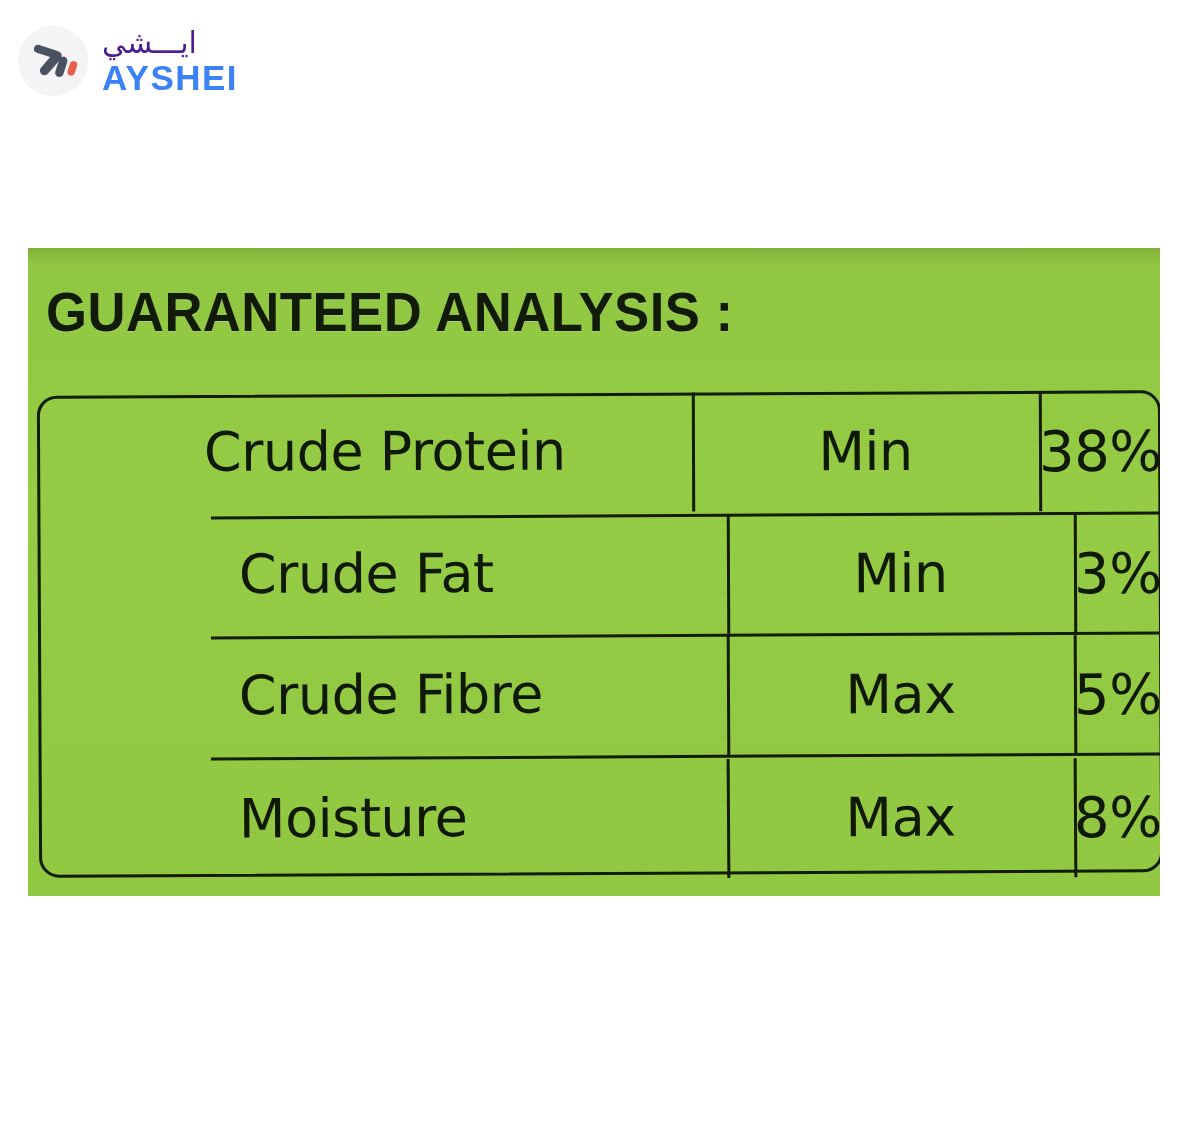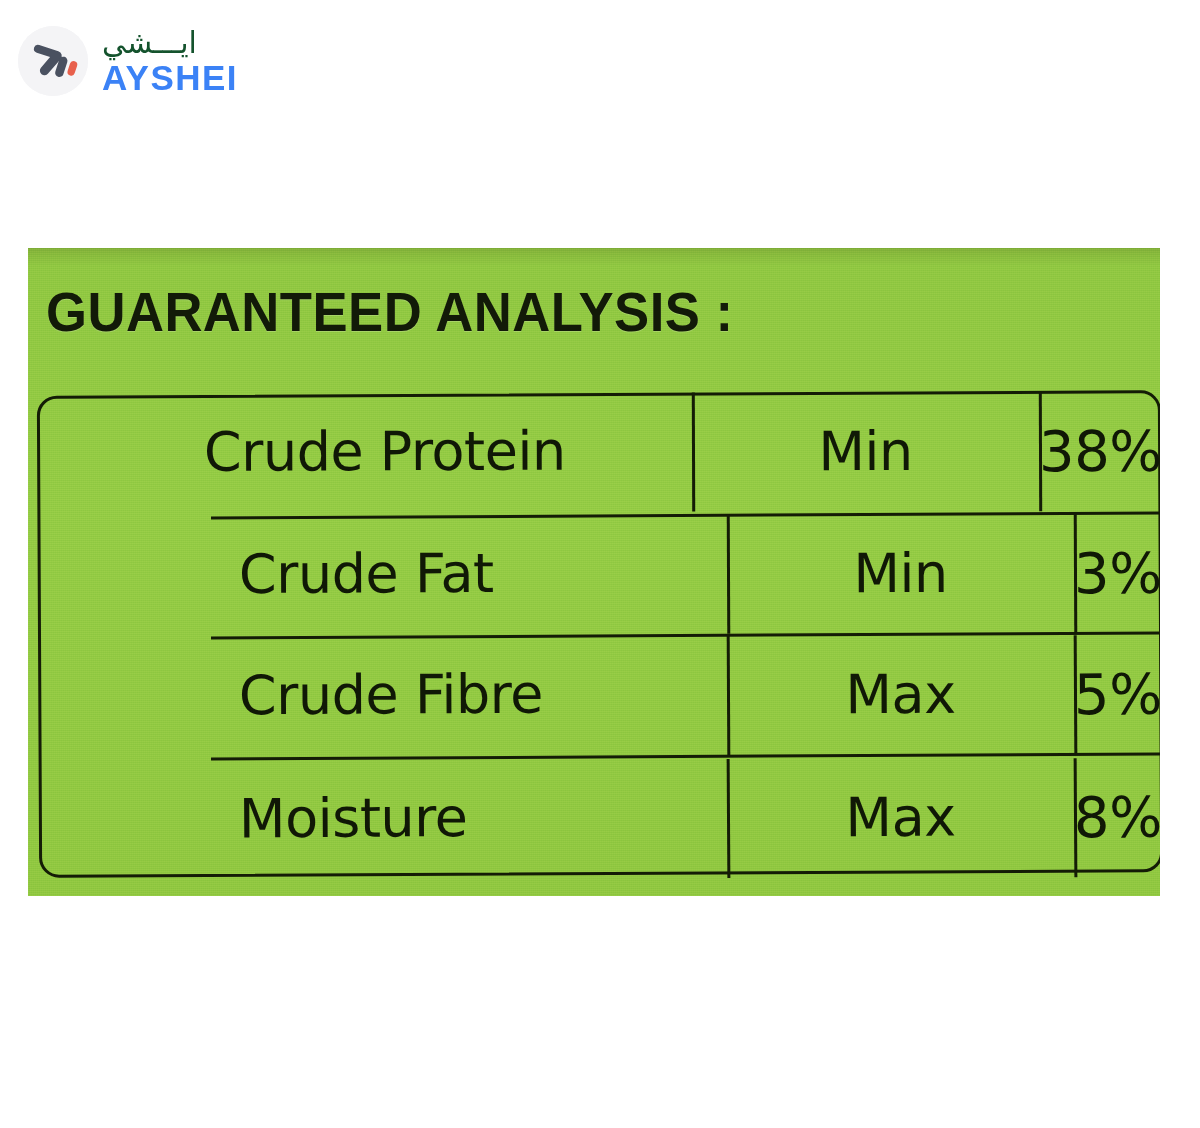--- a/index.html
+++ b/index.html
@@ -45,21 +45,21 @@
     flex-direction: column;
     align-items: flex-start;
     line-height: 1;
   }
 
   .brand-arabic {
     font-family: "DejaVu Sans", sans-serif;
     direction: rtl;
     unicode-bidi: isolate;
     font-size: 30px;
-    color: #14532d;
+    color: #4c1d95;
     letter-spacing: 0px;
     margin-bottom: 2px;
     white-space: nowrap;
   }
 
   .brand-latin {
     font-family: "Liberation Sans", sans-serif;
     font-weight: 700;
     font-size: 35px;
     letter-spacing: 1.5px;

